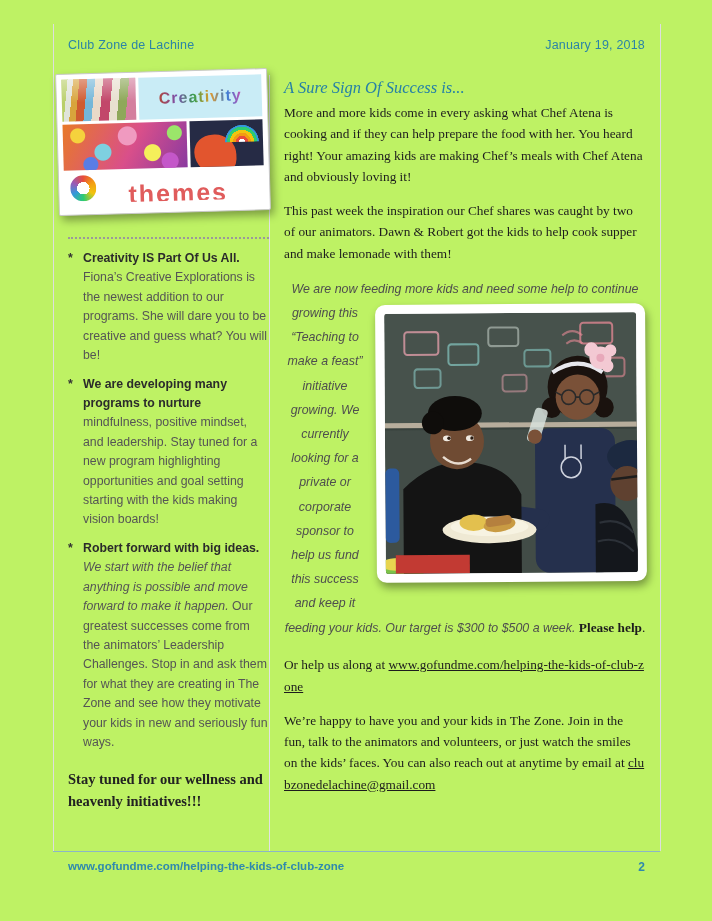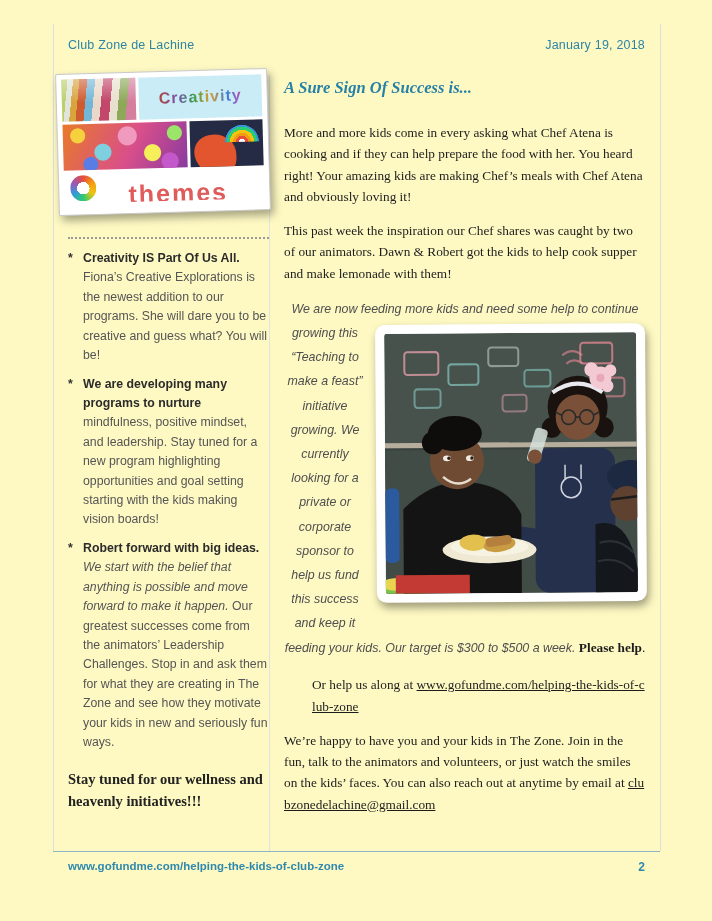--- a/index.html
+++ b/index.html
@@ -1,16 +1,16 @@
 <!DOCTYPE html>
 <html><head>
 <meta charset="utf-8">
 <style>
   html,body{margin:0;padding:0;background:#fff;}
-  .page{position:relative;width:712px;height:921px;background:#fef9c3;overflow:hidden;
+  .page{position:relative;width:712px;height:921px;background:#bef264;overflow:hidden;
         font-family:"Liberation Sans",sans-serif;}
   
   .frame{position:absolute;left:53px;top:24px;width:606px;height:827px;
          border-left:1px solid #dedede;border-right:1px solid #dedede;pointer-events:none;}
   .col-divider{position:absolute;left:269px;top:75px;width:1px;height:776px;background:#e2e2e2;}
   
   .header-title{position:absolute;left:68px;top:38px;font-size:12.5px;color:#2b84a6;letter-spacing:.2px;}
   .header-date{position:absolute;right:67px;top:38px;font-size:12.5px;color:#2b84a6;letter-spacing:.2px;}
   
   .collage{position:absolute;left:57px;top:71px;width:212px;height:142px;background:#fff;
@@ -54,29 +54,29 @@
       line-height:1.15;color:#1d7ea4;}
   .dotted{border:0;border-top:2px dotted #9a9a9a;margin:9px 0 10px;}
   .item{display:flex;margin-bottom:9px;font-size:12.3px;line-height:1.58;color:#555;}
   .marker{width:15px;flex:none;font-weight:bold;color:#333;}
   .lead{color:#2b2b2b;font-weight:bold;}
   .it{color:#555;}
   .sb-closing{font-family:"Liberation Serif",serif;font-weight:bold;font-size:14.5px;
       line-height:1.55;color:#222;margin-top:15px;}
   
   .main{position:absolute;left:284px;top:78px;width:362px;}
-  .main-heading{font-family:"Liberation Serif",serif;font-style:italic;font-weight:bold;
-      font-size:16.5px;color:#2681a6;margin:0 0 24px;}
+  .main-heading{font-family:"Liberation Serif",serif;font-style:italic;font-weight:normal;
+      font-size:16.5px;color:#2681a6;margin:0 0 4px;}
   .serif{font-family:Liberation Serif, serif;font-size:13.3px;line-height:1.6;color:#1d1d1d;
       margin:0 0 13px;}
   .appeal{font-style:italic;color:#4e4e4e;font-size:12.4px;line-height:1.95;margin:0 0 13px;text-align:center;}
   .bold-serif{font-family:"Liberation Serif",serif;font-style:normal;font-weight:bold;
       font-size:13.3px;color:#1d1d1d;}
   .plain-serif{font-family:"Liberation Serif",serif;font-style:normal;font-size:13.3px;color:#1d1d1d;}
-  .after-photo{clear:right;margin-left:28px;}
+  .after-photo{clear:right;}
   .link{text-decoration:underline;color:inherit;word-break:break-all;cursor:pointer;}
   .photo-frame{float:right;width:270px;height:278px;margin:3px 0 10px 10px;background:#fff;
       border-radius:10px;padding:9px;box-sizing:border-box;box-shadow:2px 5px 9px rgba(0,0,0,.38);
       transform:rotate(-.4deg);}
   .photo-frame svg{display:block;width:100%;height:100%;border-radius:3px;}
   
   .footer-rule{position:absolute;left:53px;top:851px;width:607px;height:1px;background:#8cb6c6;}
   .footer-link{position:absolute;left:68px;top:860px;font-size:11.5px;font-weight:bold;
       color:#2f89ad;cursor:pointer;}
   .footer-page{position:absolute;right:67px;top:860px;font-size:12px;font-weight:bold;color:#2f89ad;}

